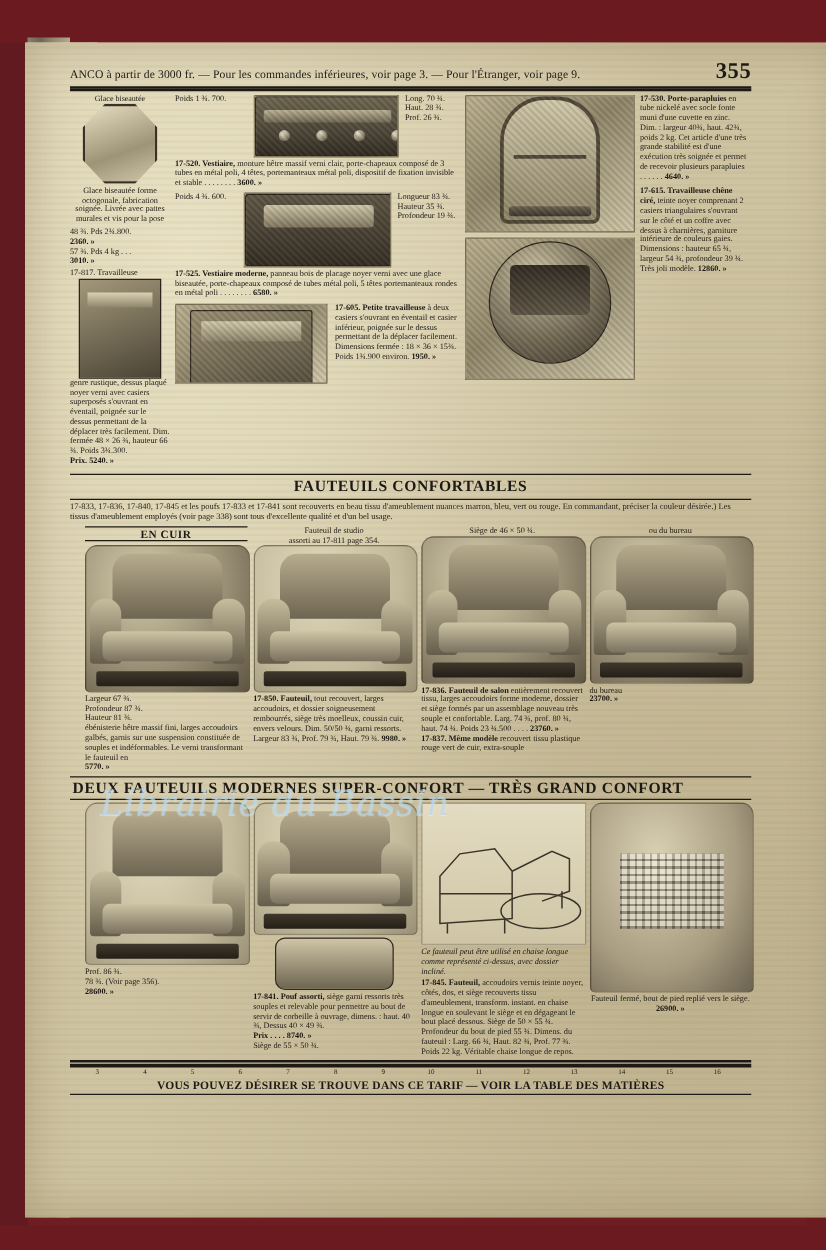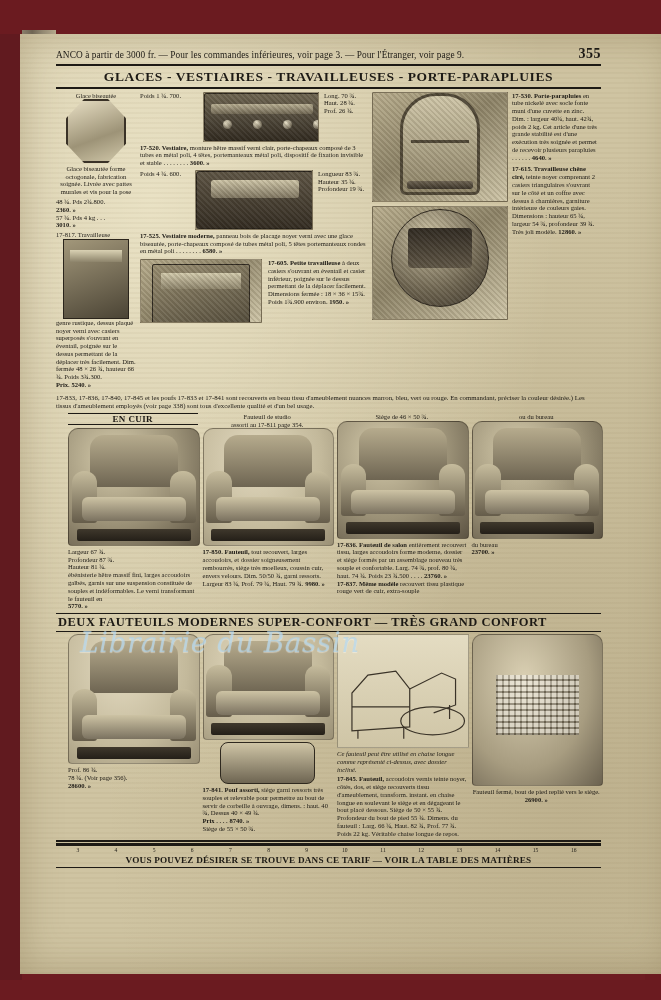--- a/index.html
+++ b/index.html
@@ -54,21 +54,21 @@
   }
   .content{position:absolute;left:36px;top:12px;width:545px;}
 
   
   .runhead{
     display:flex;align-items:baseline;justify-content:space-between;
     border-bottom:2px solid #1d1a15;padding-bottom:2px;
     font-size:9.3px;letter-spacing:.1px;
   }
   .runhead .rh-text{font-style:normal;}
-  .runhead .pageno{font-weight:bold;font-size:14px;letter-spacing:.5px;}
+  .runhead .pageno{font-weight:bold;font-size:18px;letter-spacing:.5px;}
 
   .sectitle{
     text-align:center;font-weight:bold;font-size:13.5px;letter-spacing:.6px;
     padding:3px 0 2px;
   }
   .rule{height:1.6px;background:#1d1a15;margin:0 0 3px;}
 
   
   .t{font-size:6.6px;line-height:1.18;}
   .t b{font-weight:bold;}
@@ -268,21 +268,20 @@
 
   <div class="page">
     <div class="paper-grain"></div>
     <div class="content">
 
       <div class="runhead">
         <div class="rh-text">ANCO à partir de 3000 fr. — Pour les commandes inférieures, voir page 3. — Pour l'Étranger, voir page 9.</div>
         <div class="pageno">355</div>
       </div>
 
-      <div class="sectitle">GLACES - VESTIAIRES - TRAVAILLEUSES - PORTE-PARAPLUIES</div>
       <div class="rule"></div>
 
       <div class="topgrid">
 
         <div class="col c1">
           <div class="cap">Glace biseautée</div>
           <div class="mirror-oct"></div>
           <div class="t center mt2">Glace biseautée forme octogonale, fabrication soignée.
 Livrée avec pattes murales et vis pour la pose</div>
           <div class="t mt2">48 ¾. Pds 2¾.800.</div>
@@ -361,20 +360,21 @@
             <b class="price">4640. »</b>
           </div>
           <div class="t mt4">
             <b>17-615. Travailleuse chêne ciré,</b>
             <span>teinte noyer comprenant 2 casiers triangulaires s'ouvrant sur le côté et un coffre avec dessus à charnières, garniture intérieure de couleurs gaies. Dimensions : hauteur 65 ¾, largeur 54 ¾, profondeur 39 ¾. Très joli modèle.</span>
             <b class="price">12860. »</b>
           </div>
         </div>
       </div>
 
+      <div class="band">FAUTEUILS CONFORTABLES</div>
       <div class="intro">17-833, 17-836, 17-840, 17-845 et les poufs 17-833 et 17-841 sont recouverts en beau tissu d'ameublement nuances marron, bleu, vert ou rouge. En commandant, préciser la couleur désirée.) Les tissus d'ameublement employés (voir page 338) sont tous d'excellente qualité et d'un bel usage.</div>
 
       <div class="chairgrid">
         <div class="chaircol">
           <div class="subband">EN CUIR</div>
           <div class="armchair tuft">
             <div class="back"></div>
               <div class="arml"></div>
               <div class="armr"></div>
             <div class="seat"></div>

